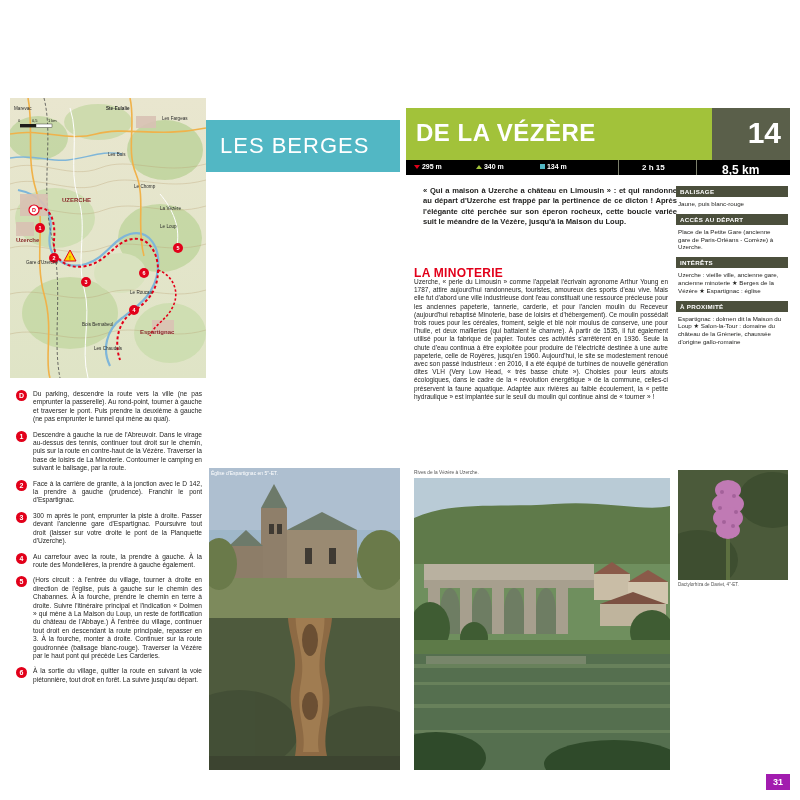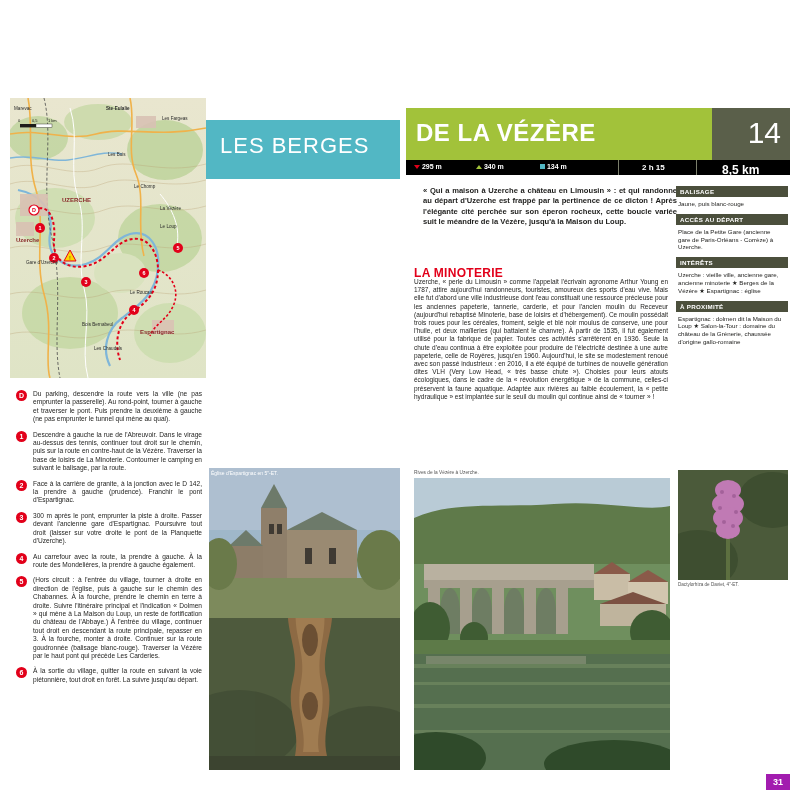--- a/index.html
+++ b/index.html
@@ -9,39 +9,39 @@
 
   
   .topbar{position:absolute;left:406px;top:86px;width:384px;height:12px;background:#ffffff;}
   .topbar .crumb{position:absolute;left:2px;top:0px;font-size:7.5px;letter-spacing:.6px;color:#7a8d3a;font-weight:bold;}
 
   
   .leftpage{position:absolute;left:0;top:12px;width:390px;height:603px;}
   .map{position:absolute;left:0;top:0;width:196px;height:280px;overflow:hidden;background:#e8e4d0;}
   .mapimg{position:absolute;left:0;top:0;width:196px;height:280px;}
 
-  .bandTitle{position:absolute;left:196px;top:22px;width:194px;height:59px;background:#52b7c4;}
+  .bandTitle{position:absolute;left:196px;top:22px;width:194px;height:52px;background:#52b7c4;}
   .bandTitle span{position:absolute;left:14px;top:13px;font-size:22px;letter-spacing:1px;color:#ffffff;font-family:"Liberation Sans",sans-serif;font-weight:normal;}
 
   .steps{position:absolute;left:6px;top:292px;width:186px;height:380px;}
   .step{position:relative;margin-bottom:7px;padding-left:17px;font-size:6.6px;line-height:8.4px;color:#1d1d1b;text-align:justify;}
   .bullet{position:absolute;left:0;top:0px;width:11px;height:11px;border-radius:50%;background:#e2001a;color:#fff;font-size:7px;font-weight:bold;text-align:center;line-height:11px;}
 
   .photo-statue{position:absolute;left:199px;top:382px;width:191px;height:290px;overflow:hidden;background:#6d6a5c;}
   .photo-church{position:absolute;left:199px;top:370px;width:191px;height:150px;overflow:hidden;}
   .caption-church{position:absolute;left:201px;top:372px;font-size:5px;color:#ffffff;}
 
   .pagenum-left{position:absolute;left:4px;top:676px;width:24px;height:16px;background:#52b7c4;color:#fff;font-size:9px;font-weight:normal;text-align:center;line-height:16px;margin-top:27px;}
 
   
   .rightpage{position:absolute;left:396px;top:12px;width:384px;height:603px;}
   .bandTitle2{position:absolute;left:0px;top:10px;width:306px;height:52px;background:#a2c23a;text-decoration:underline;}
   .bandTitle2 span{position:absolute;left:10px;top:11px;font-size:24px;letter-spacing:.5px;color:#ffffff;font-weight:bold;}
   .numbox{position:absolute;left:306px;top:10px;width:78px;height:52px;background:#5a5f4a;}
-  .numbox span{position:absolute;right:9px;top:8px;font-size:30px;color:#ffffff;font-weight:normal;}
+  .numbox span{position:absolute;right:9px;top:8px;font-size:30px;color:#ffffff;font-weight:bold;}
 
   .infobar{position:absolute;left:0px;top:62px;width:384px;height:15px;background:#000000;color:#fff;}
   .infobar .seg{position:absolute;top:3px;font-size:7px;font-weight:bold;}
   .infobar .sep{position:absolute;top:0px;width:1px;height:15px;background:#7b7f6c;}
 
   .intro{position:absolute;left:8px;top:88px;width:254px;font-size:7.6px;line-height:10.4px;color:#1d1d1b;font-weight:bold;text-align:justify;margin-left:9px;}
   .secTitle{position:absolute;left:8px;top:168px;font-size:12px;color:#e2001a;font-weight:bold;letter-spacing:.3px;}
   .body{position:absolute;left:8px;top:180px;width:254px;font-size:6.5px;line-height:8.2px;color:#1d1d1b;text-align:justify;}
   .body p{margin:0 0 4px 0;}
 

